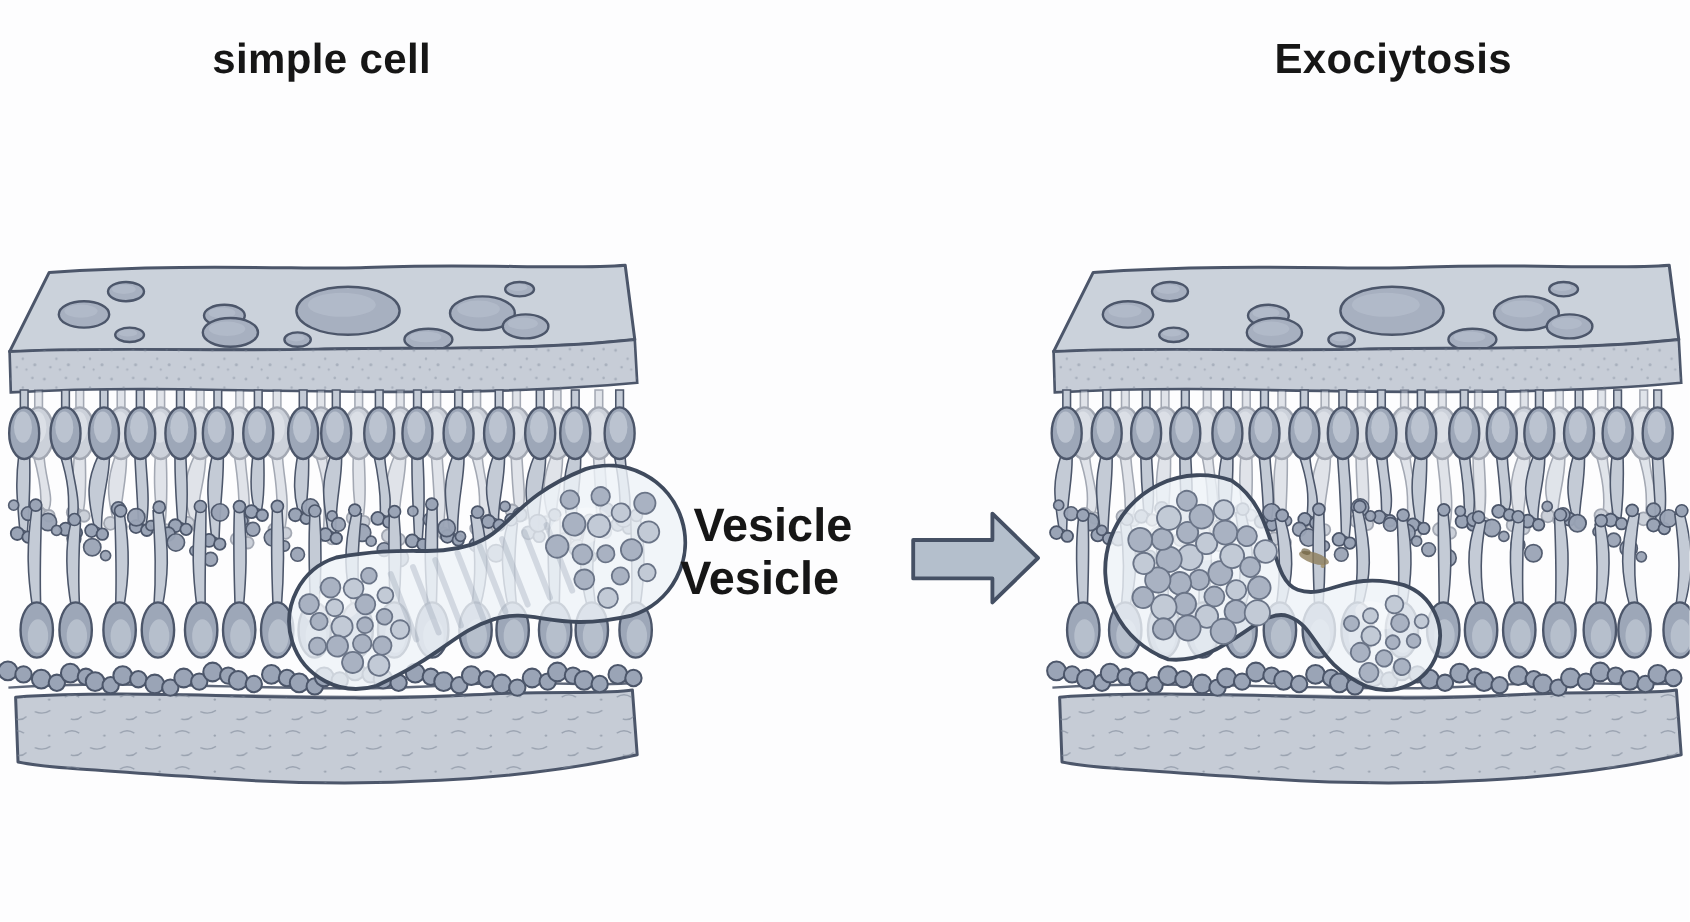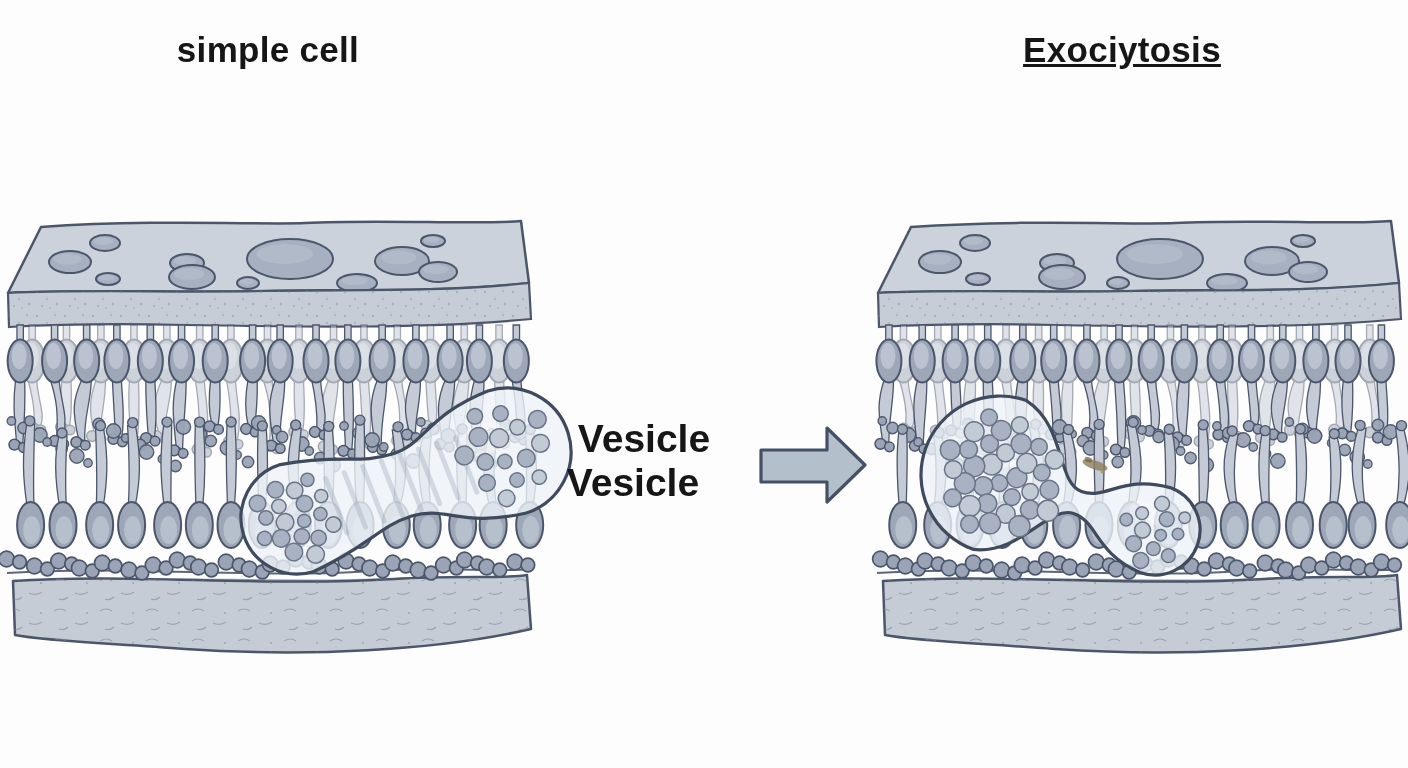--- a/index.html
+++ b/index.html
@@ -1,21 +1,21 @@
 <!DOCTYPE html>
 <html><head>
 <meta charset="utf-8">
 <style>
   html,body{margin:0;padding:0;}
   body{width:1408px;height:768px;overflow:hidden;font-family:"Liberation Sans",sans-serif;}
   .canvas{position:relative;width:1408px;height:768px;background:#fdfdfe;}
   .title{position:absolute;width:300px;text-align:center;font-size:35px;font-weight:600;
          color:#161616;letter-spacing:.3px;line-height:1.1;}
   #titleL{left:118px;top:31px;}
-  #titleR{left:972px;top:31px;text-decoration:underline;}
+  #titleR{left:1011px;top:31px;}
   .ves-label{position:absolute;width:168px;text-align:center;font-size:39px;font-weight:600;
          color:#161616;line-height:1.1;}
   #vlab1{left:560px;top:418px;}
   #vlab2{left:549px;top:462px;}
   svg{position:absolute;left:0;top:0;}
 </style>
 </head>
 <body>
 
 <div class="canvas">

